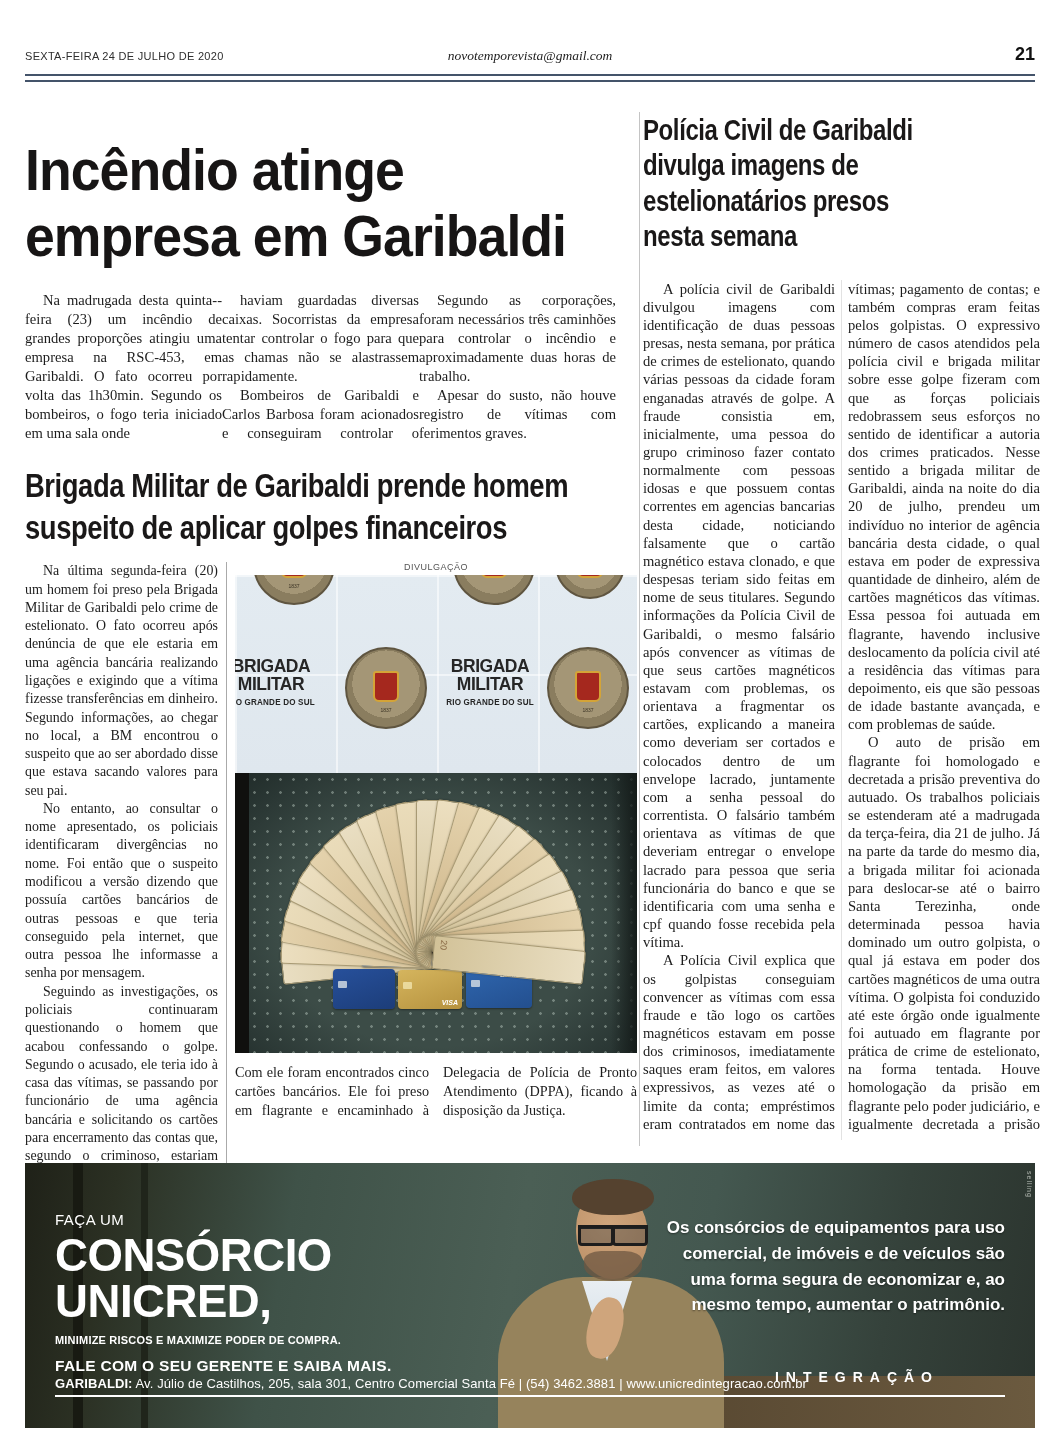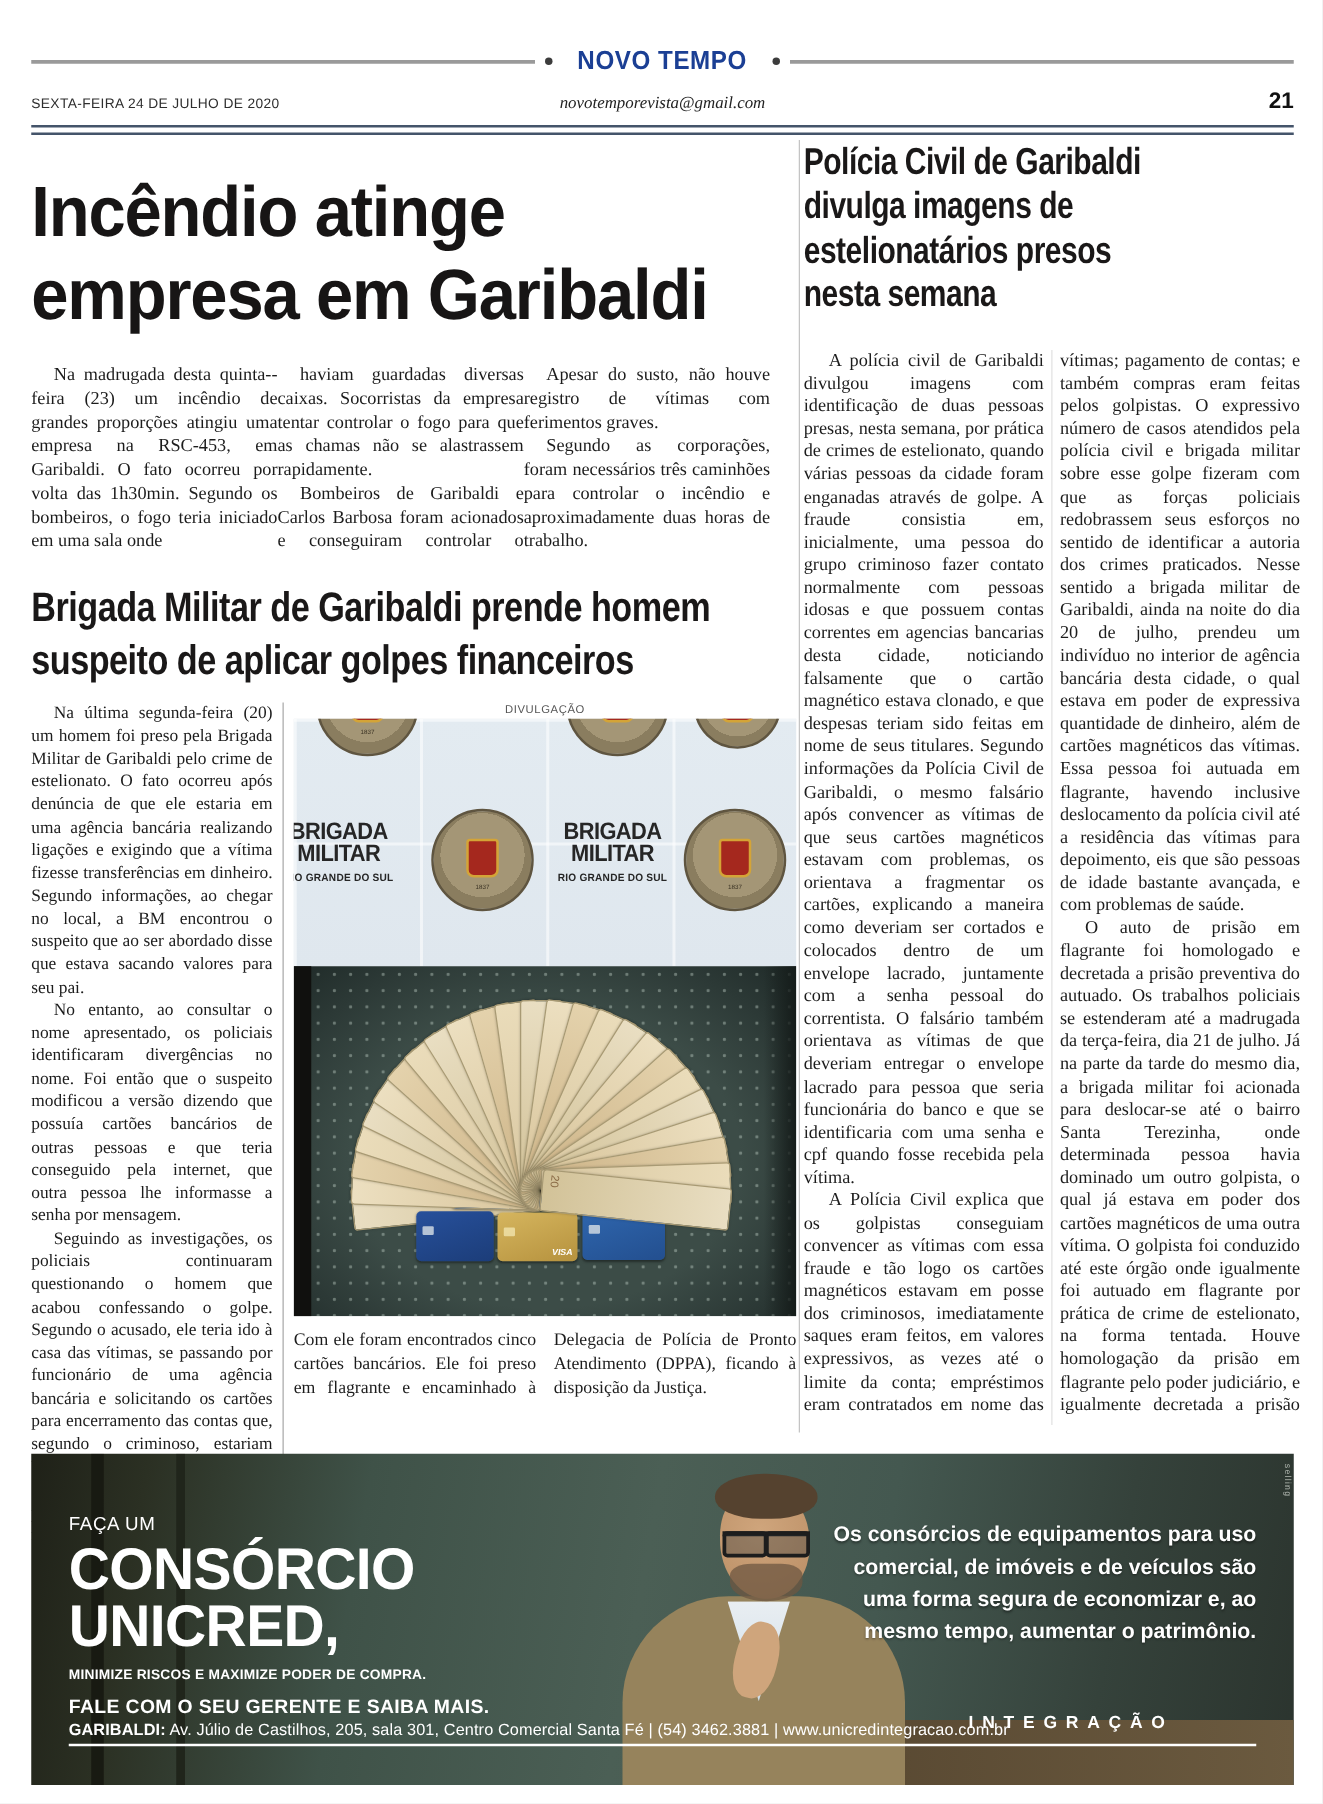--- a/index.html
+++ b/index.html
@@ -161,27 +161,20 @@
   .ad-logo-sub { position:absolute; right:96px; top:206px; font-size:14px; letter-spacing:7px; font-weight:bold; }
   .ad-credit { position:absolute; right:2px; top:8px; font-size:7px; color:#cfd4cd;
     writing-mode:vertical-rl; letter-spacing:1px; opacity:.8; }
 </style>
 </head>
 <body>
 
 <div class="page">
 
   <header class="hdr">
-    <div class="mast-row">
-      <div class="mast-rule"></div>
-      <div class="mast-dot"></div>
-      <div class="masthead">NOVO TEMPO</div>
-      <div class="mast-dot"></div>
-      <div class="mast-rule"></div>
-    </div>
     <div class="meta-row">
       <div class="hdr-date">SEXTA-FEIRA 24 DE JULHO DE 2020</div>
       <div class="hdr-email">novotemporevista@gmail.com</div>
       <div class="hdr-page">21</div>
     </div>
     <div class="double-rule"></div>
   </header>
 
   <div class="v-divider"></div>
 
@@ -191,22 +184,22 @@
 
     <div class="three-cols body-txt">
       <div class="col">
         <p>Na madrugada desta quinta--feira (23) um incêndio de grandes proporções atingiu uma empresa na RSC-453, em Garibaldi. O fato ocorreu por volta das 1h30min. Segundo os bombeiros, o fogo teria iniciado em uma sala onde</p>
       </div>
       <div class="col">
         <p>haviam guardadas diversas caixas. Socorristas da empresa tentar controlar o fogo para que as chamas não se alastrassem rapidamente.</p>
         <p>Bombeiros de Garibaldi e Carlos Barbosa foram acionados e conseguiram controlar o incêndio.</p>
       </div>
       <div class="col">
+        <p>Segundo as corporações, foram necessários três caminhões para controlar o incêndio e aproximadamente duas horas de trabalho.</p>
         <p>Apesar do susto, não houve registro de vítimas com ferimentos graves.</p>
-        <p>Segundo as corporações, foram necessários três caminhões para controlar o incêndio e aproximadamente duas horas de trabalho.</p>
       </div>
     </div>
 
     <h2 class="headline-lg h2-brigada">Brigada Militar de Garibaldi prende homem
 suspeito de aplicar golpes financeiros</h2>
 
     <div class="brigada-row">
       <div class="col-narrow body-txt">
         <p>Na última segunda-feira (20) um homem foi preso pela Brigada Militar de Garibaldi pelo crime de estelionato. O fato ocorreu após denúncia de que ele estaria em uma agência bancária realizando ligações e exigindo que a vítima fizesse transferências em dinheiro. Segundo informações, ao chegar no local, a BM encontrou o suspeito que ao ser abordado disse que estava sacando valores para seu pai.</p>
         <p>No entanto, ao consultar o nome apresentado, os policiais identificaram divergências no nome. Foi então que o suspeito modificou a versão dizendo que possuía cartões bancários de outras pessoas e que teria conseguido pela internet, que outra pessoa lhe informasse a senha por mensagem.</p>

